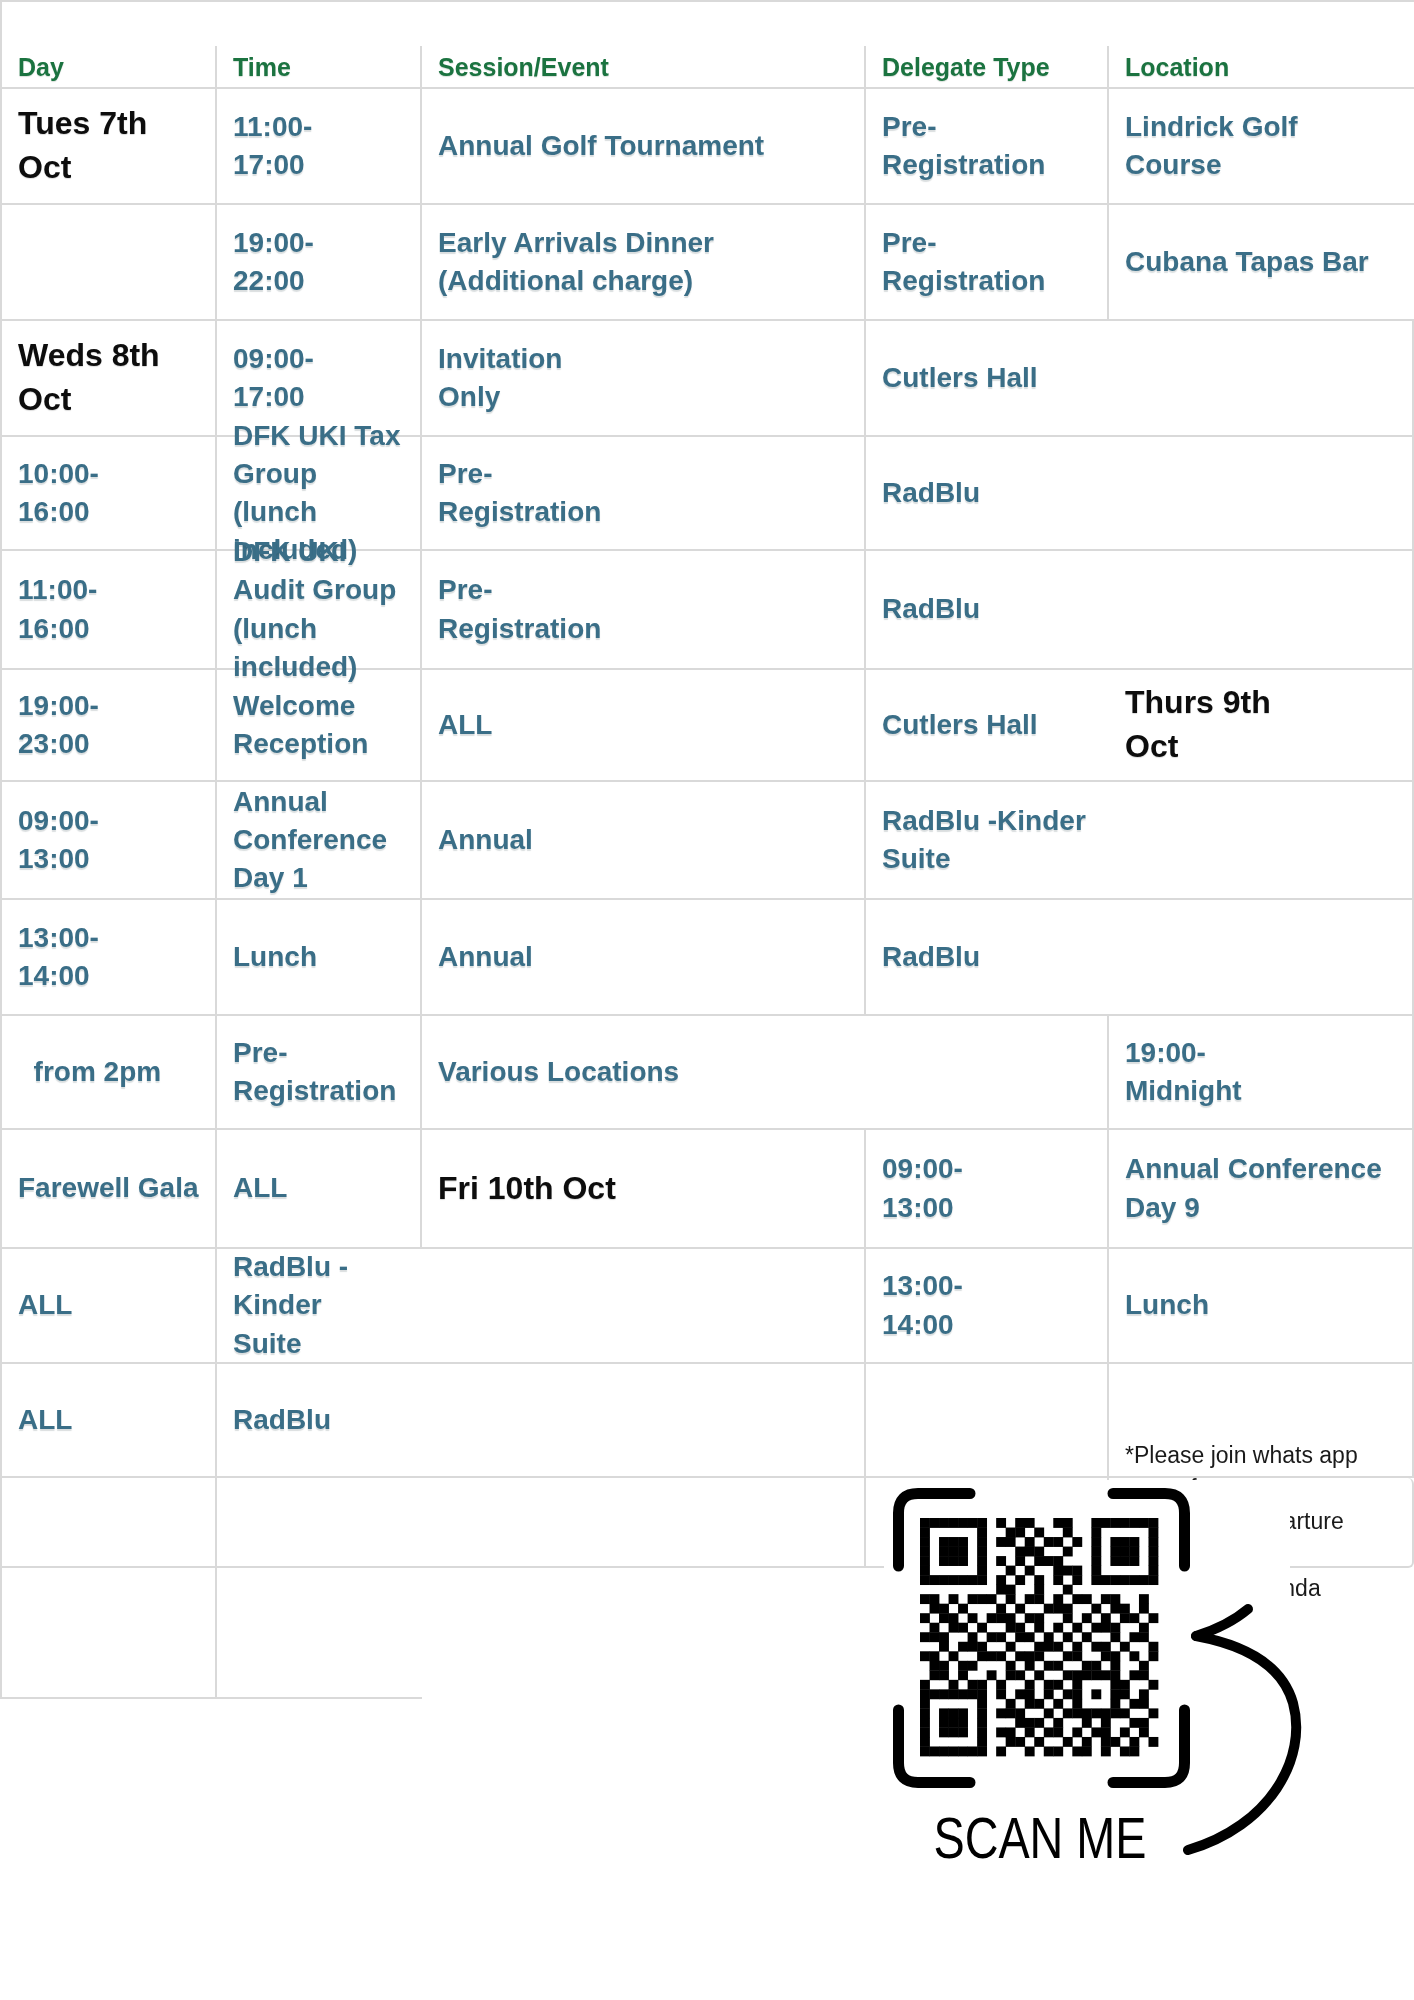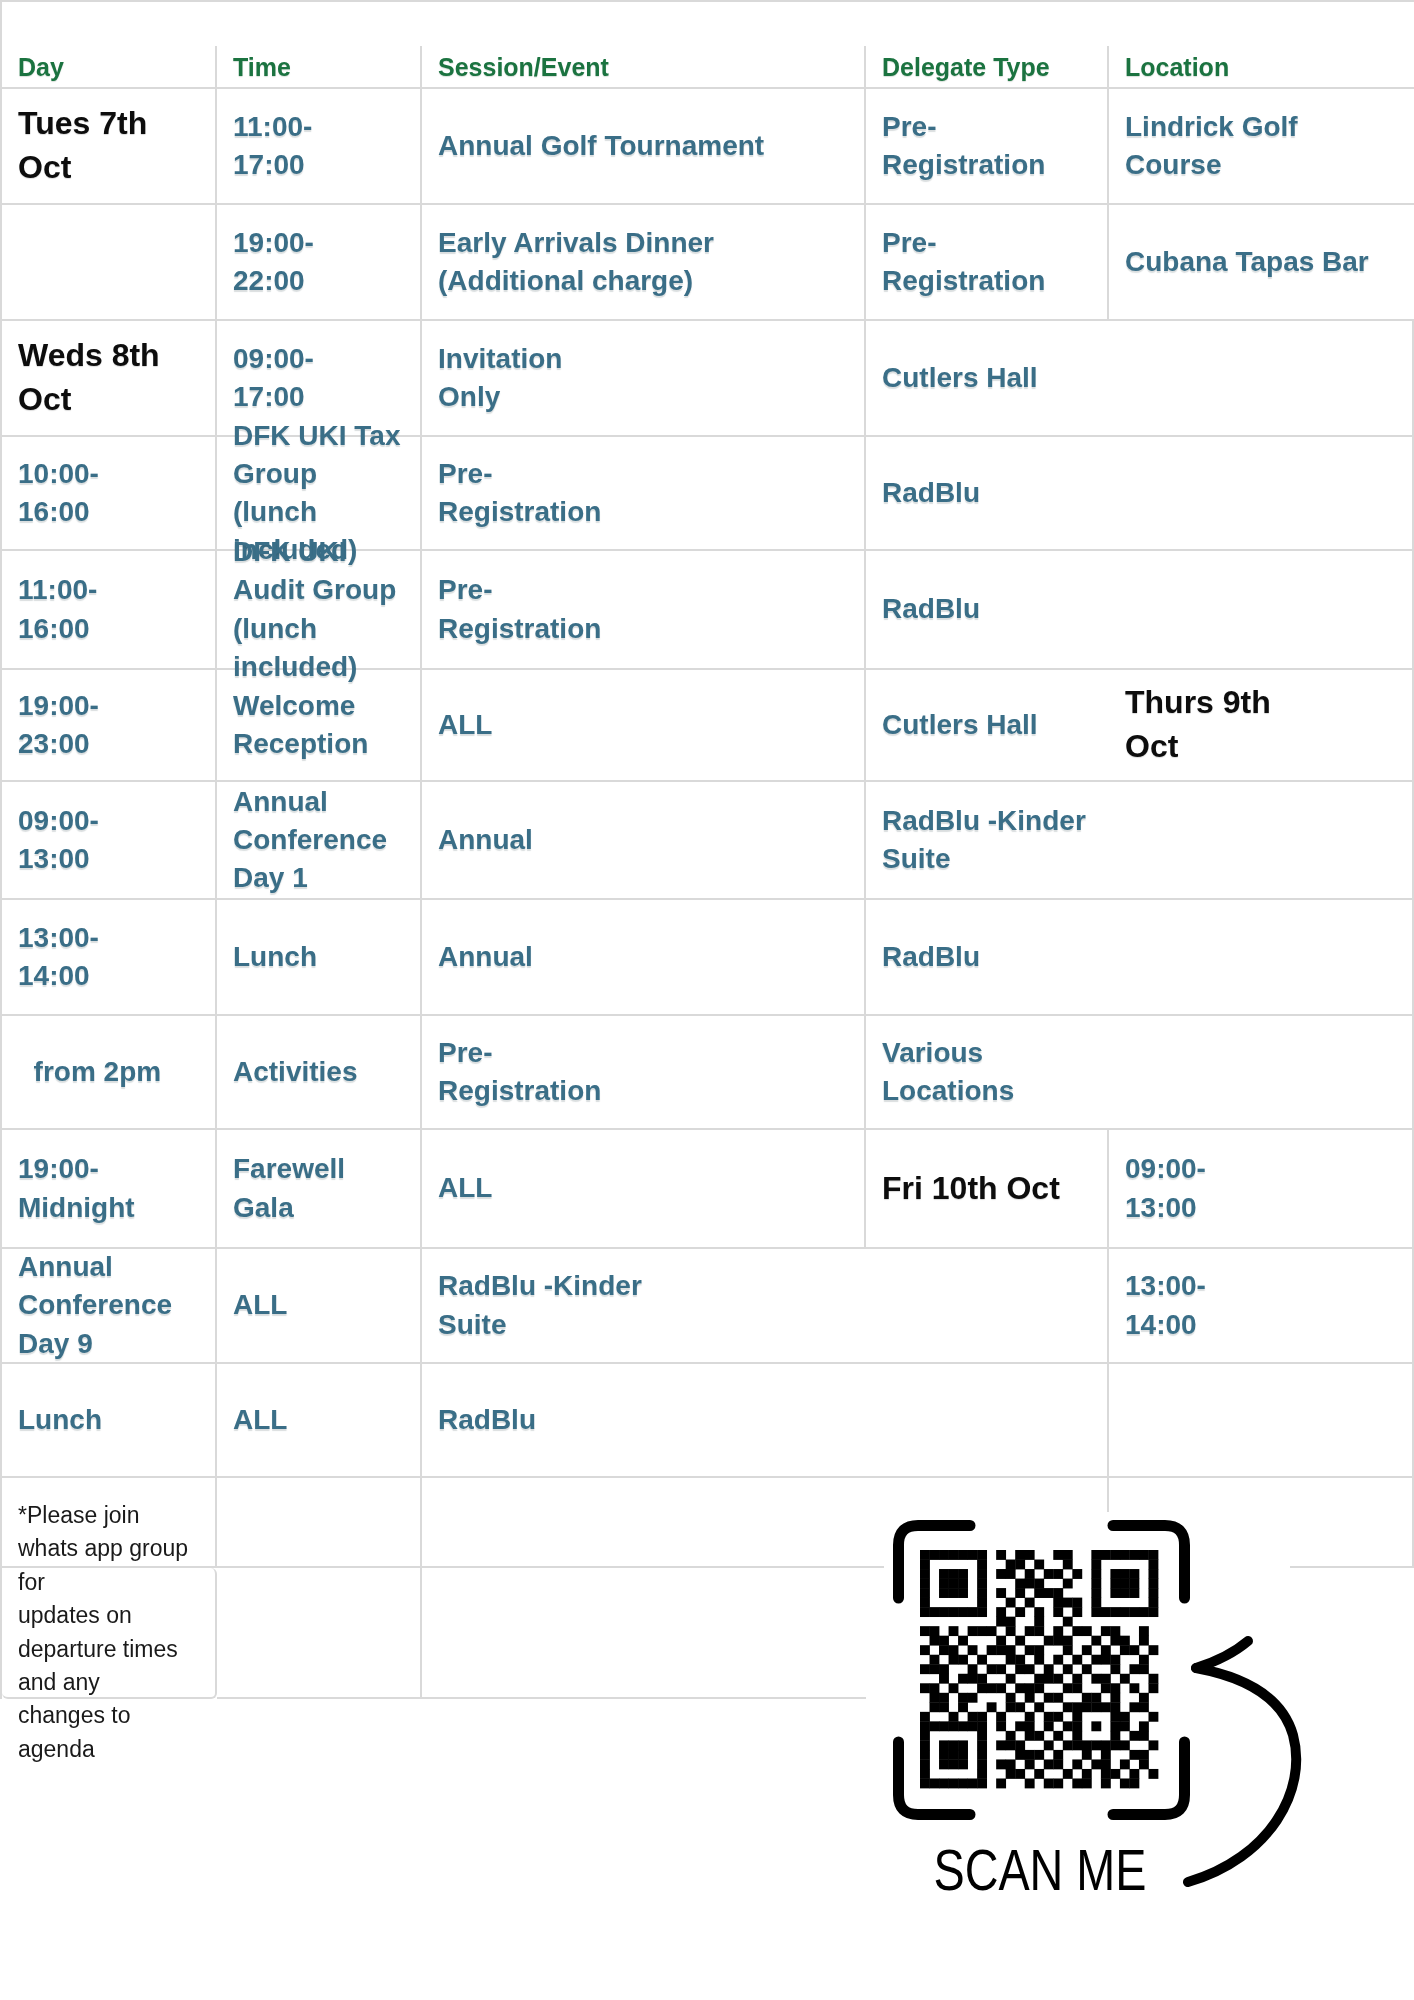--- a/index.html
+++ b/index.html
@@ -40,21 +40,21 @@
   .body{
     color:#3a6e87;font-weight:bold;font-size:28px;
     text-shadow:0 2px 1px rgba(50,70,80,0.18);
   }
   .note{
     color:#1a1a1a;font-weight:normal;font-size:23px;line-height:1.45;
     text-shadow:none;
     border-radius:6px;
   }
   .sticker{
-    position:absolute;left:884px;top:1512px;width:406px;height:420px;
+    position:absolute;left:884px;top:1480px;width:406px;height:420px;
     background:#ffffff;
   }
   .sticker svg{position:absolute;left:0;top:0;overflow:visible;}
   .scanme{
     position:absolute;left:0;top:330px;width:312px;
     text-align:center;
     font-size:57px;font-weight:normal;color:#000;
     transform:scaleX(0.82);
     transform-origin:50% 50%;
     white-space:nowrap;
@@ -128,21 +128,20 @@
       <div class="cell c5 body">RadBlu -Kinder
 Suite</div>
       <div class="cell c1 day"></div>
       <div class="cell c2 body">13:00-
 14:00</div>
       <div class="cell c3 body">Lunch</div>
       <div class="cell c4 body">Annual</div>
       <div class="cell c5 body">RadBlu</div>
       <div class="cell c1 day"></div>
       <div class="cell c2 body">&nbsp;&nbsp;from 2pm</div>
-      <div class="cell c3 body">Activities</div>
       <div class="cell c4 body">Pre-
 Registration</div>
       <div class="cell c5 body">Various Locations</div>
       <div class="cell c1 day"></div>
       <div class="cell c2 body">19:00-
 Midnight</div>
       <div class="cell c3 body">Farewell Gala</div>
       <div class="cell c4 body">ALL</div>
       <div class="cell c1 day">Fri 10th Oct</div>
       <div class="cell c2 body">09:00-

